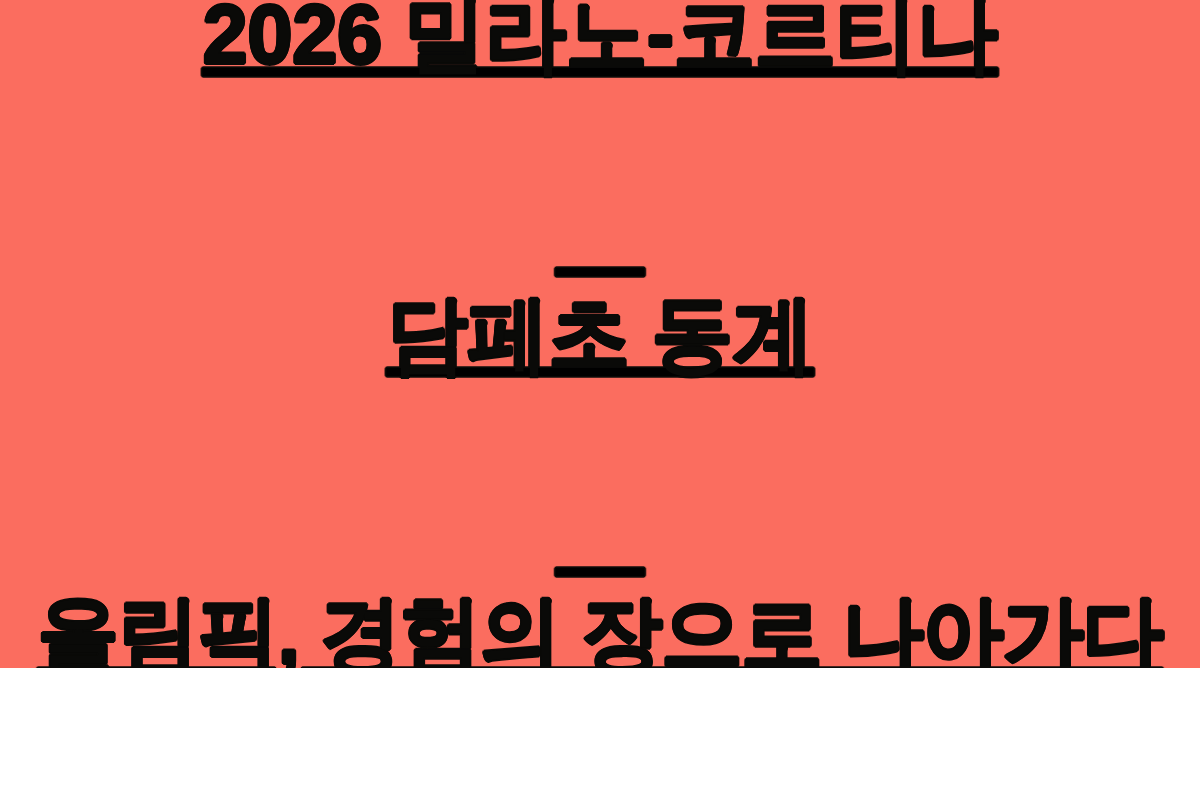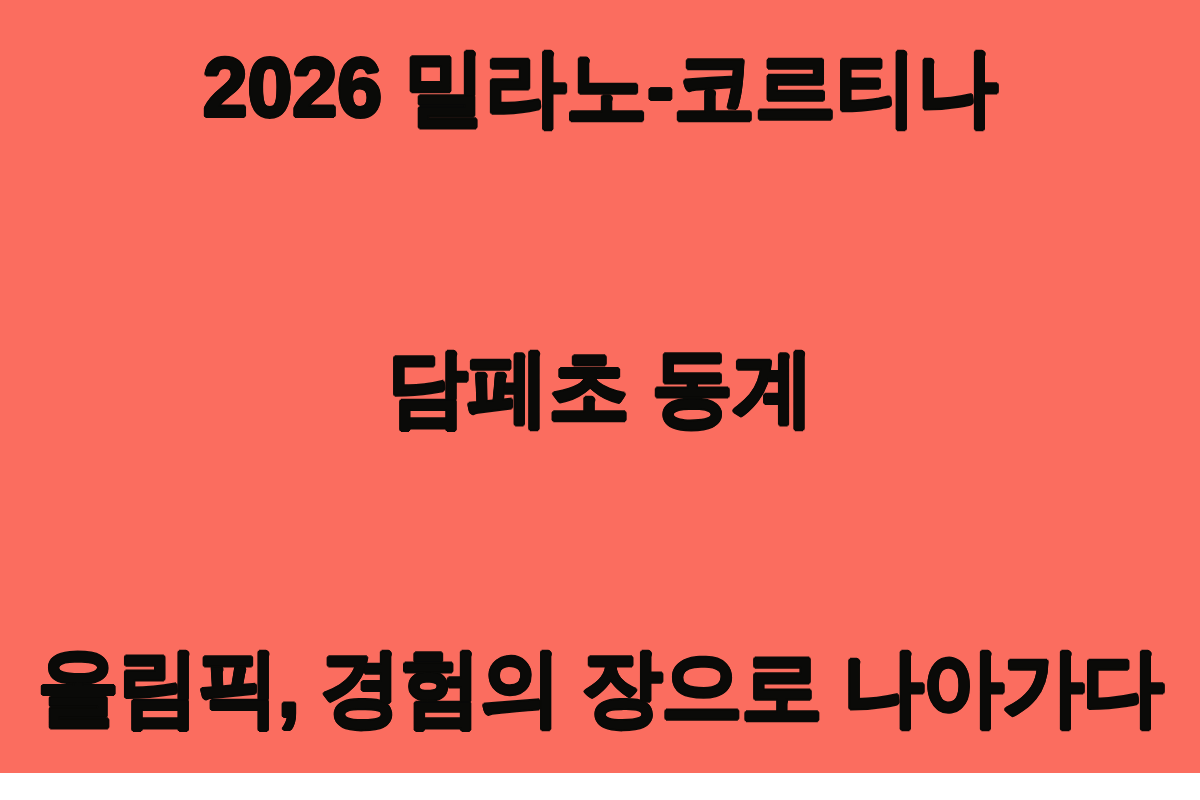--- a/index.html
+++ b/index.html
@@ -13,26 +13,27 @@
     height: 800px;
     overflow: hidden;
     font-family: "Liberation Sans", "DejaVu Sans", sans-serif;
   }
 
   
   .poster {
     position: relative;
     box-sizing: border-box;
     width: 1200px;
-    height: 773px;
+    height: 668px;
     background-color: #fb6d5f;
     display: flex;
     align-items: center;
     justify-content: center;
     overflow: hidden;
+    text-decoration: underline;
   }
 
   
   .headline {
     width: 1200px;
     text-align: center;
     color: #0a0a08;
     font-family: "Liberation Sans", "DejaVu Sans", sans-serif;
     font-weight: 700;
     font-size: 84px;

